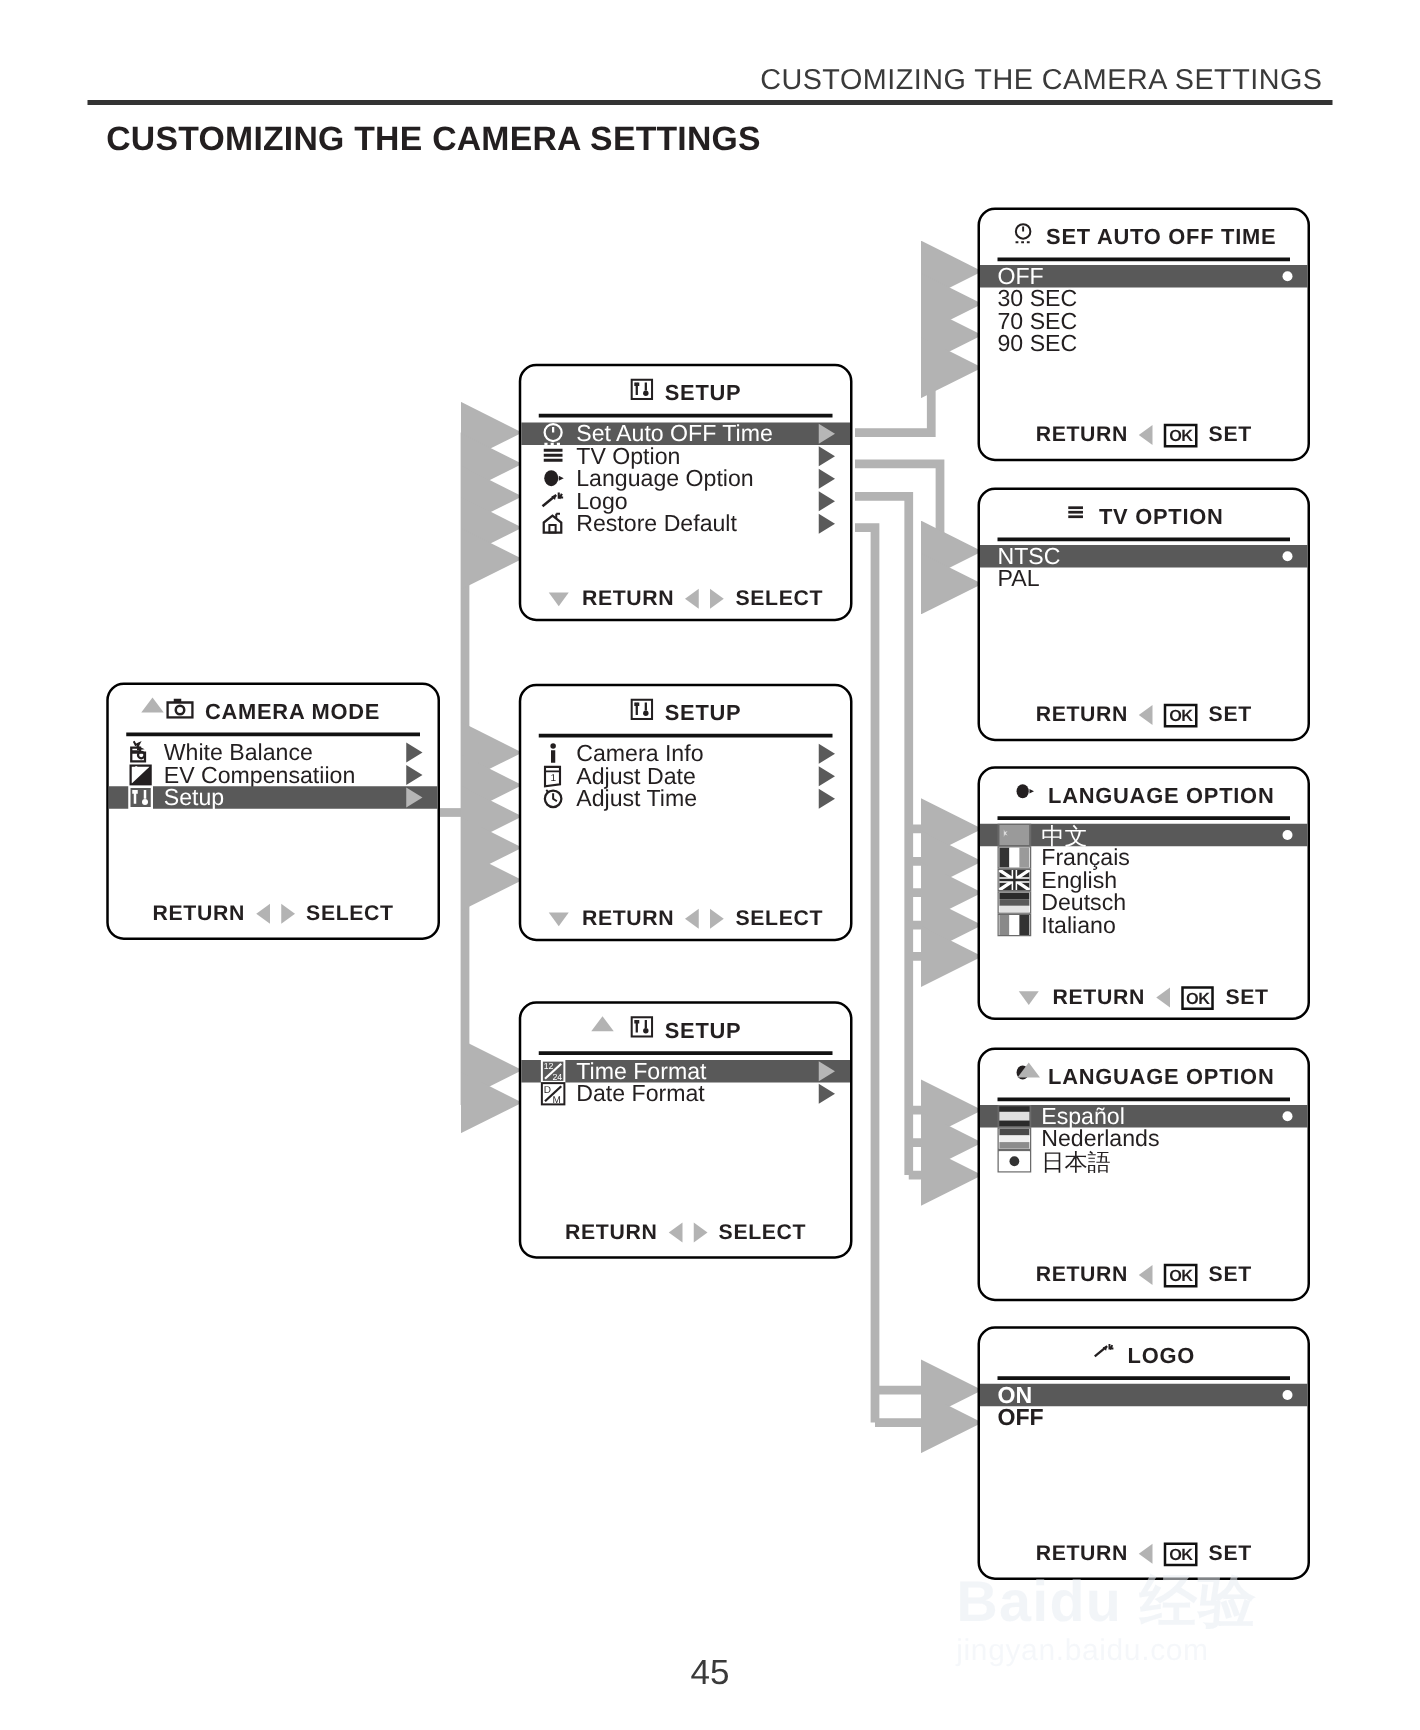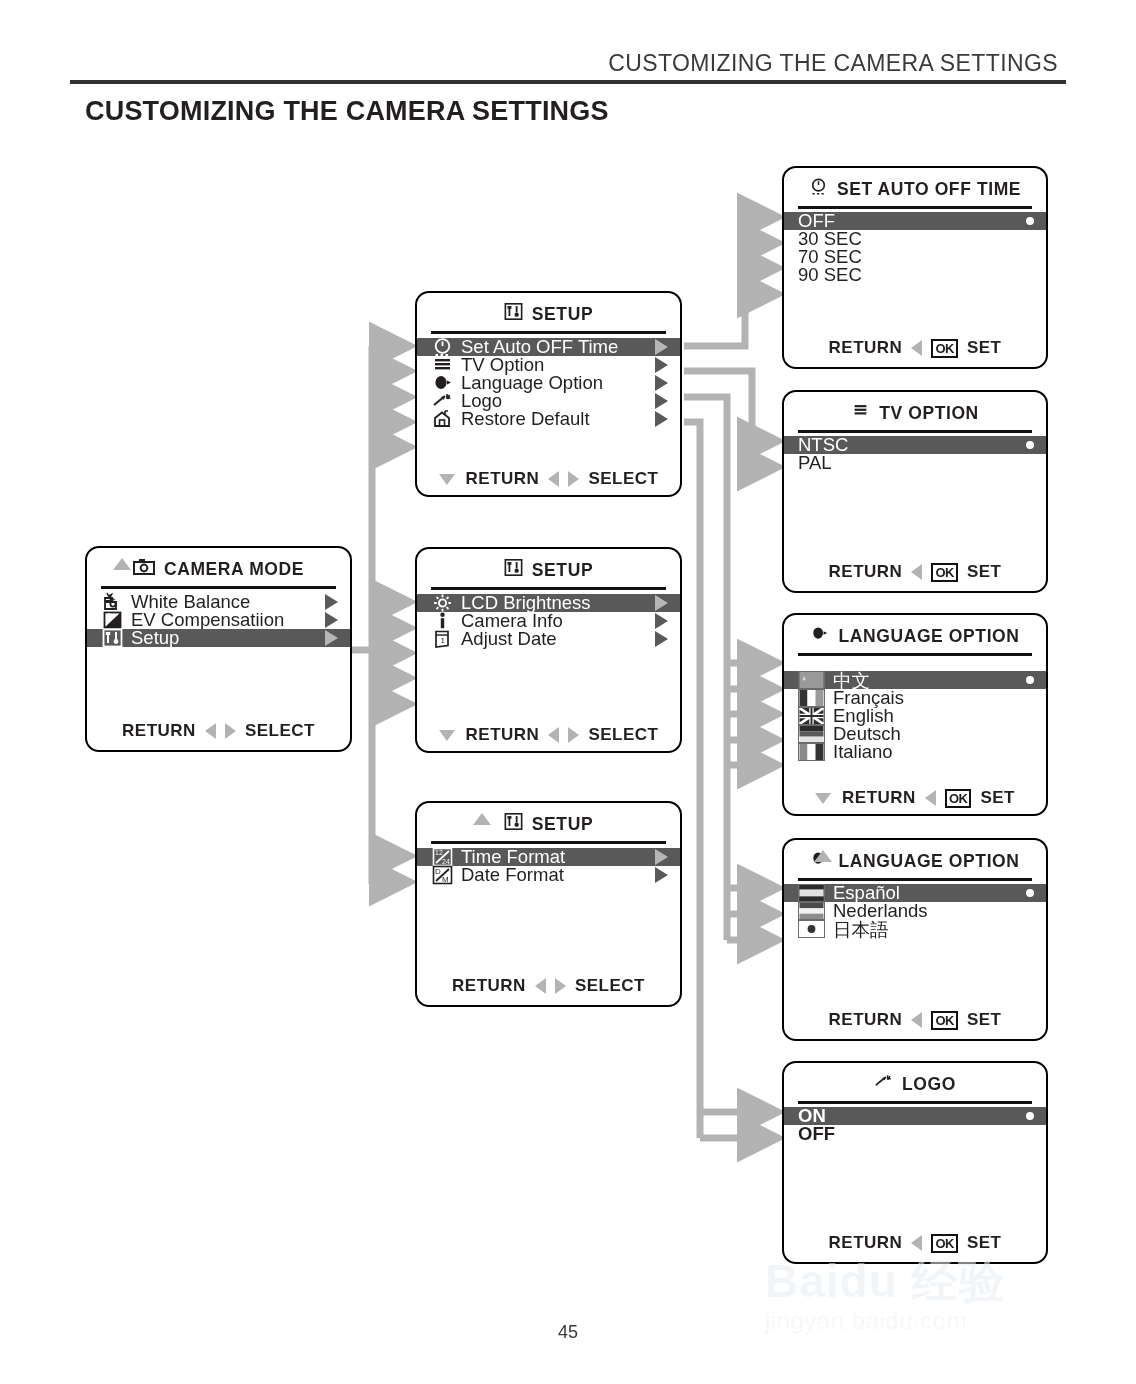--- a/index.html
+++ b/index.html
@@ -19,21 +19,21 @@
   #header-rule{
     position:absolute; left:70px; top:80px; width:996px; height:4px;
     background:#333;
   }
   #page-title{
     position:absolute; left:85px; top:96px;
     font-size:27px; font-weight:bold; letter-spacing:.2px; color:#231f20;
   }
   #page-number{
     position:absolute; left:0; right:0; top:1322px; text-align:center;
-    font-size:18px; color:#3a3a3a;
+    font-size:28px; color:#3a3a3a;
   }
 
   
   #watermark{
     position:absolute; left:765px; top:1255px; width:290px; height:90px;
     pointer-events:none; opacity:.55;
   }
   #watermark .wm-main{
     font-size:46px; font-weight:bold; color:#e9eef4; letter-spacing:1px;
     line-height:52px; white-space:nowrap;
@@ -334,52 +334,50 @@
         <path d="M6 4 v11" stroke="#231f20" stroke-width="2"></path>
         <path d="M4.6 4 v3 M7.4 4 v3" stroke="#231f20" stroke-width="1.6"></path>
         <path d="M14 4 v7" stroke="#231f20" stroke-width="2"></path>
         <circle cx="14" cy="13.5" r="2.4" fill="#231f20"></circle>
       </svg>
     </span>
     <span class="ttl-text">SETUP</span>
   </div>
   <div class="title-rule"></div>
   <div class="rows" style="margin-top:4px;">
-    <div class="row sel">
-      <span class="row-ico">
-        <svg width="21" height="20" viewBox="0 0 21 20">
-          <circle cx="10.5" cy="10" r="3.6" fill="none" stroke="#fff" stroke-width="1.9"></circle>
-          <g stroke="#fff" stroke-width="1.8">
-            <path d="M10.5 1.6 v2.6 M10.5 15.8 v2.6 M2.1 10 h2.6 M16.3 10 h2.6"></path>
-            <path d="M4.5 4 l1.9 1.9 M14.6 14.1 l1.9 1.9 M16.5 4 l-1.9 1.9 M6.4 14.1 l-1.9 1.9"></path>
-          </g>
-        </svg>
-      </span>
-      <span class="row-label">LCD Brightness</span>
-      <span class="row-arrow"></span>
-    </div>
     <div class="row">
       <span class="row-ico">
         <svg width="21" height="20" viewBox="0 0 21 20">
           <circle cx="10.5" cy="3.8" r="2.2" fill="#231f20"></circle>
           <rect x="8.8" y="7.2" width="3.4" height="10" fill="#231f20"></rect>
         </svg>
       </span>
       <span class="row-label">Camera Info</span>
       <span class="row-arrow"></span>
     </div>
     <div class="row">
       <span class="row-ico">
         <svg width="21" height="20" viewBox="0 0 21 20">
           <path d="M4 2.5 h12 v14 l-12 1.5 z" fill="none" stroke="#231f20" stroke-width="1.7"></path>
           <path d="M4 6 h12" stroke="#231f20" stroke-width="1.4"></path>
           <text x="8.4" y="14" font-size="8" font-family="Liberation Sans" fill="#231f20">1</text>
         </svg>
       </span>
       <span class="row-label">Adjust Date</span>
+      <span class="row-arrow"></span>
+    </div>
+    <div class="row">
+      <span class="row-ico">
+        <svg width="21" height="20" viewBox="0 0 21 20">
+          <circle cx="10.5" cy="10" r="6.6" fill="none" stroke="#231f20" stroke-width="1.8"></circle>
+          <path d="M10.5 5.5 v4.5 l3 2" fill="none" stroke="#231f20" stroke-width="1.6"></path>
+          <path d="M5 3 l2 2" stroke="#231f20" stroke-width="1.6"></path>
+        </svg>
+      </span>
+      <span class="row-label">Adjust Time</span>
       <span class="row-arrow"></span>
     </div>
   </div>
   <div class="panel-foot" style="bottom:6px;">
     <span class="foot-down"></span>
     <span>RETURN</span>
     <span class="tri-left"></span>
     <span class="tri-right"></span>
     <span>SELECT</span>
   </div>
@@ -502,21 +500,21 @@
   <div class="panel-title">
     <span>
       <svg width="19" height="19" viewBox="0 0 21 20">
         <ellipse cx="9" cy="9.5" rx="5.4" ry="6.2" fill="#231f20"></ellipse>
         <path d="M15 7.5 l4 2 l-4 2" fill="#231f20"></path>
       </svg>
     </span>
     <span class="ttl-text">LANGUAGE  OPTION</span>
   </div>
   <div class="title-rule"></div>
-  <div class="rows" style="margin-top:15px;">
+  <div class="rows" style="margin-top:3px;">
     <div class="row orow sel">
       <span class="flag-wrap">
         <svg class="flag" viewBox="0 0 27 18">
             <rect width="27" height="18" fill="#9a9a9a"></rect>
           <path d="M4 4 l1 2.4 l2.4 -1 l-1.6 2 l1.6 2 l-2.4 -.8 l-1 2.2z" fill="#dcdcdc"></path>
           </svg>
       </span>
       <span class="row-label">中文</span>
       <span class="row-dot"></span>
     </div>

